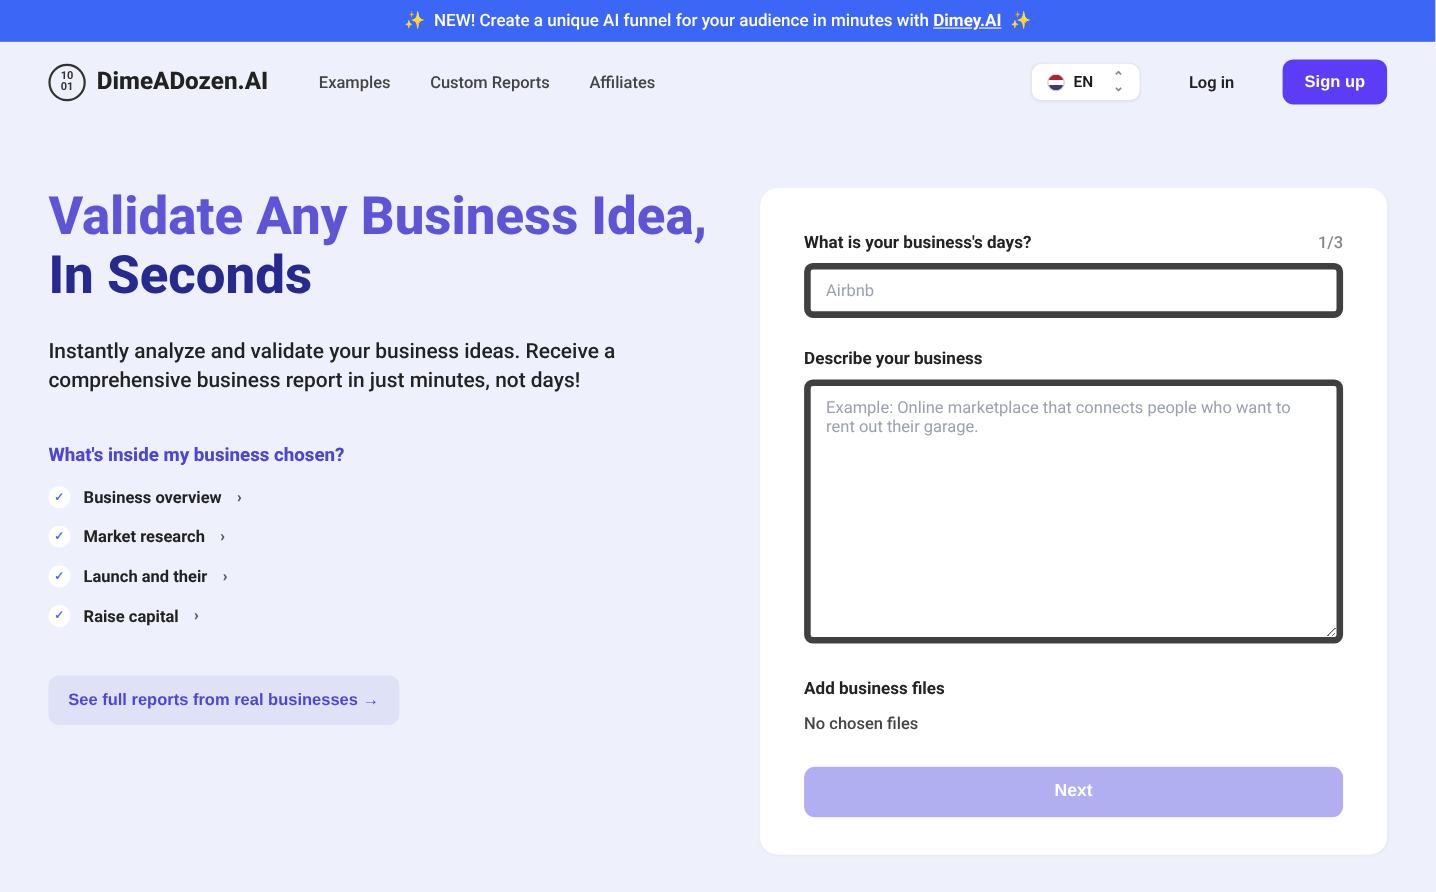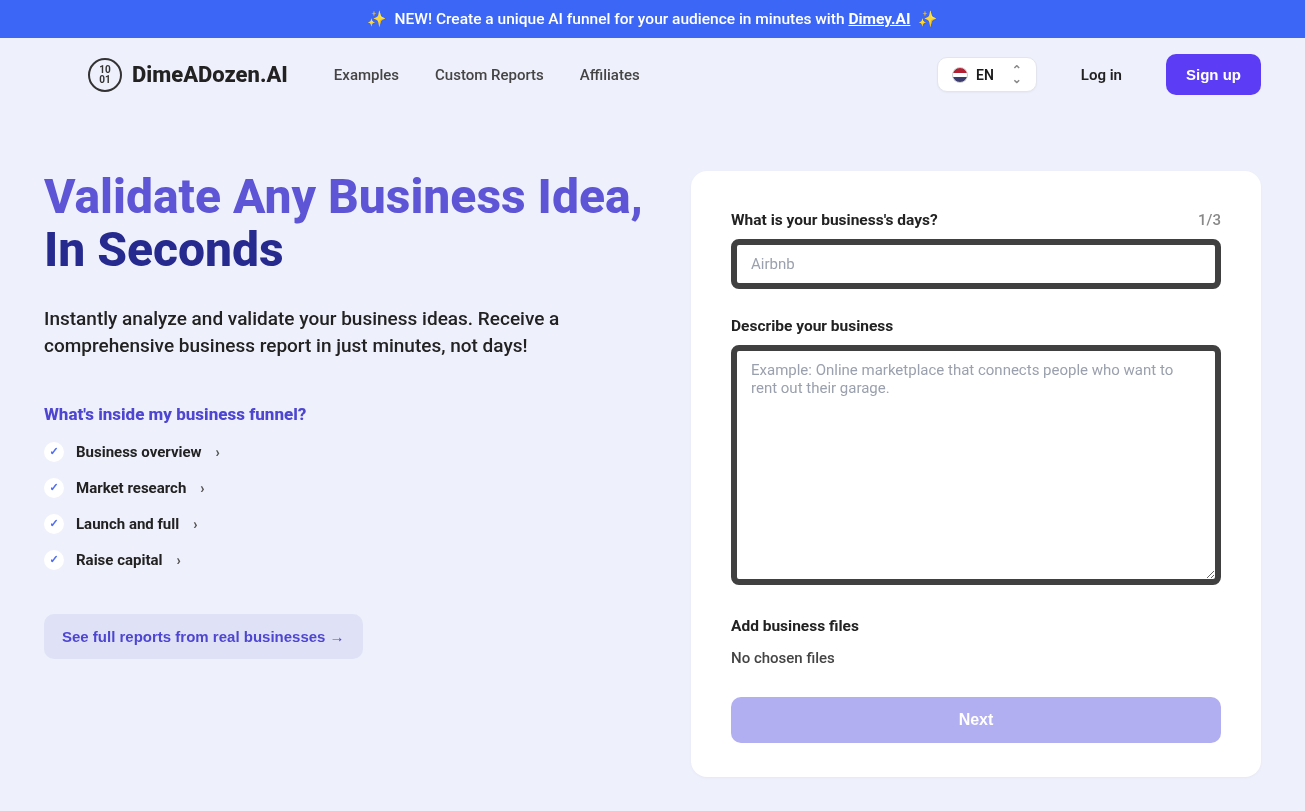--- a/index.html
+++ b/index.html
@@ -16,21 +16,20 @@
     font-size: 15.5px;
     font-weight: 500;
   }
   .banner a { color: #fff; text-decoration: underline; font-weight: 700; }
   .sparkle { display:inline-block; margin:0 4px; }
   .header {
     display: flex;
     align-items: center;
     padding: 16px 44px;
     gap: 36px;
-    margin-left: 44px;
   }
   .logo {
     display: flex;
     align-items: center;
     gap: 10px;
     font-size: 22px;
     font-weight: 800;
     color: #222;
   }
   .logo-icon {
@@ -214,35 +213,35 @@
   <button class="signup">Sign up</button>
 </header>
 
 <main class="main">
   <div class="left">
     <h1 class="hero-title">
       <span>Validate Any Business Idea, </span><span class="emph">In Seconds</span>
     </h1>
     <p class="hero-sub">Instantly analyze and validate your business ideas. Receive a comprehensive business report in just minutes, not days!</p>
 
-    <h3 class="inside-h">What's inside my business funnel?</h3>
+    <h3 class="inside-h">What's inside my business chosen?</h3>
     <ul class="feature-list">
       <li>
         <span class="check">✓</span>
         <span>Business overview</span>
         <span class="chev-r">›</span>
       </li>
       <li>
         <span class="check">✓</span>
         <span>Market research</span>
         <span class="chev-r">›</span>
       </li>
       <li>
         <span class="check">✓</span>
-        <span>Launch and full</span>
+        <span>Launch and their</span>
         <span class="chev-r">›</span>
       </li>
       <li>
         <span class="check">✓</span>
         <span>Raise capital</span>
         <span class="chev-r">›</span>
       </li>
     </ul>
 
     <button class="see-full">See full reports from real businesses →</button>

